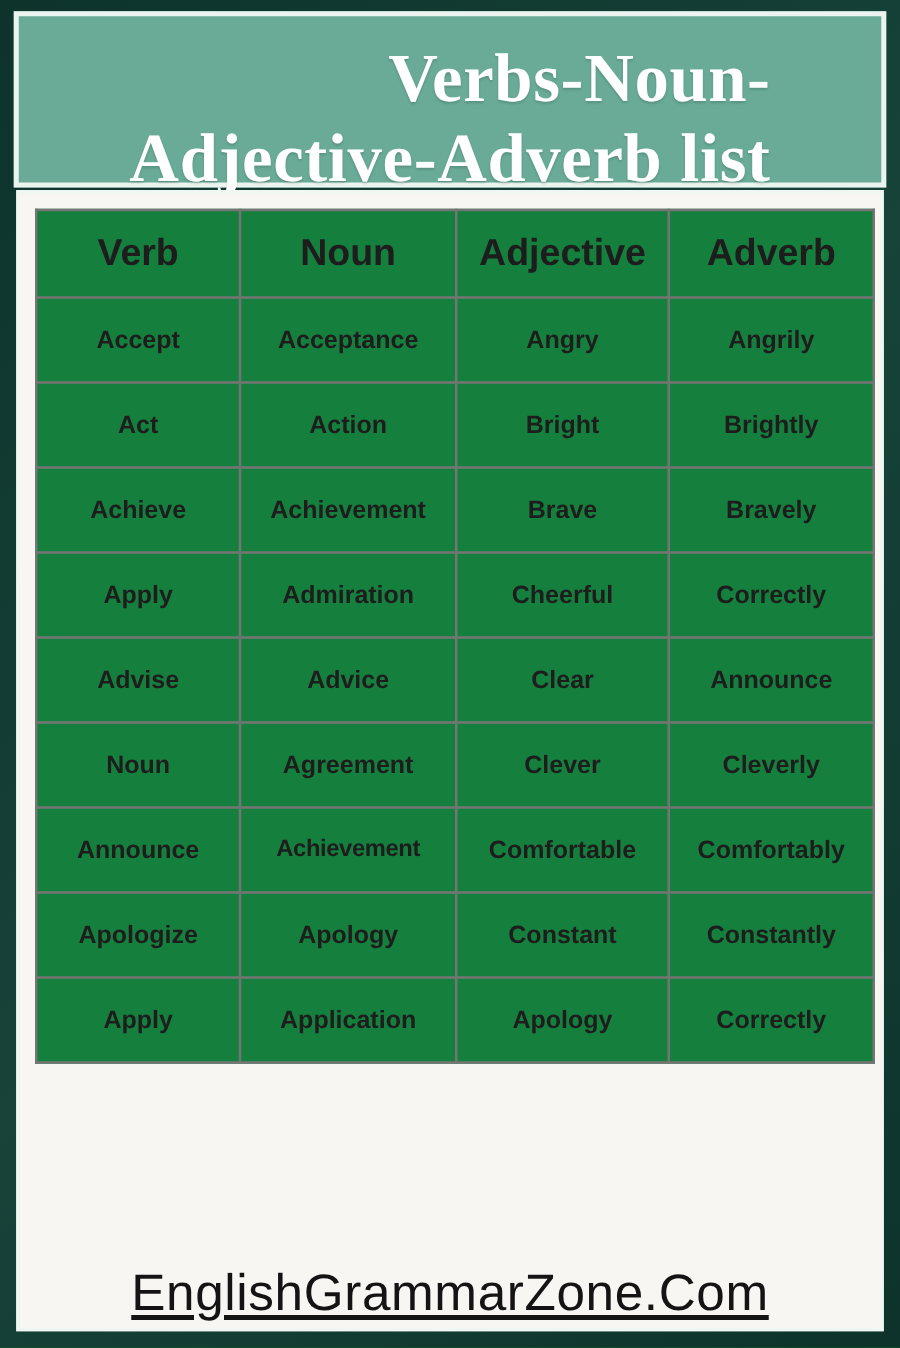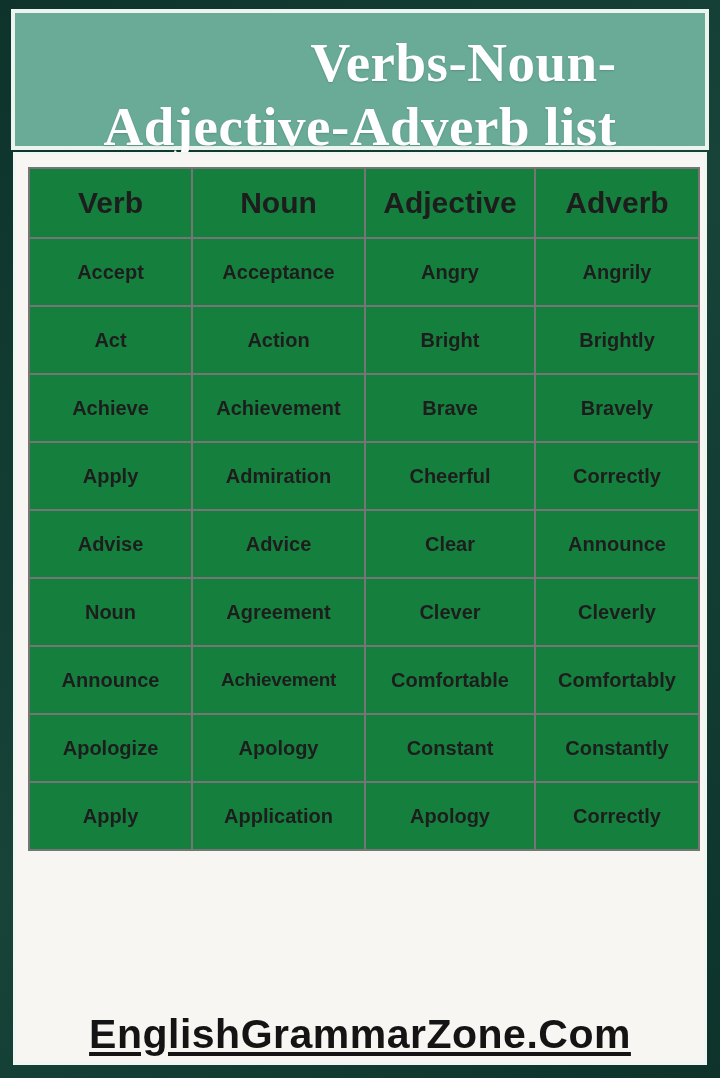--- a/index.html
+++ b/index.html
@@ -78,21 +78,21 @@
   table.word-table td.small { font-size: 19px; letter-spacing: -0.3px; }
   
   .footer {
     position: absolute;
     left: 0; right: 0; bottom: 0;
     height: 56px;
     display: flex;
     align-items: center;
     justify-content: center;
     font-size: 41px;
-    font-weight: bold;
+    font-weight: normal;
     color: #141414;
     letter-spacing: 0.5px;
     text-decoration: underline;
     text-decoration-thickness: 4px;
     text-underline-offset: 4px;
   }
 </style>
 </head>
 <body>
 

